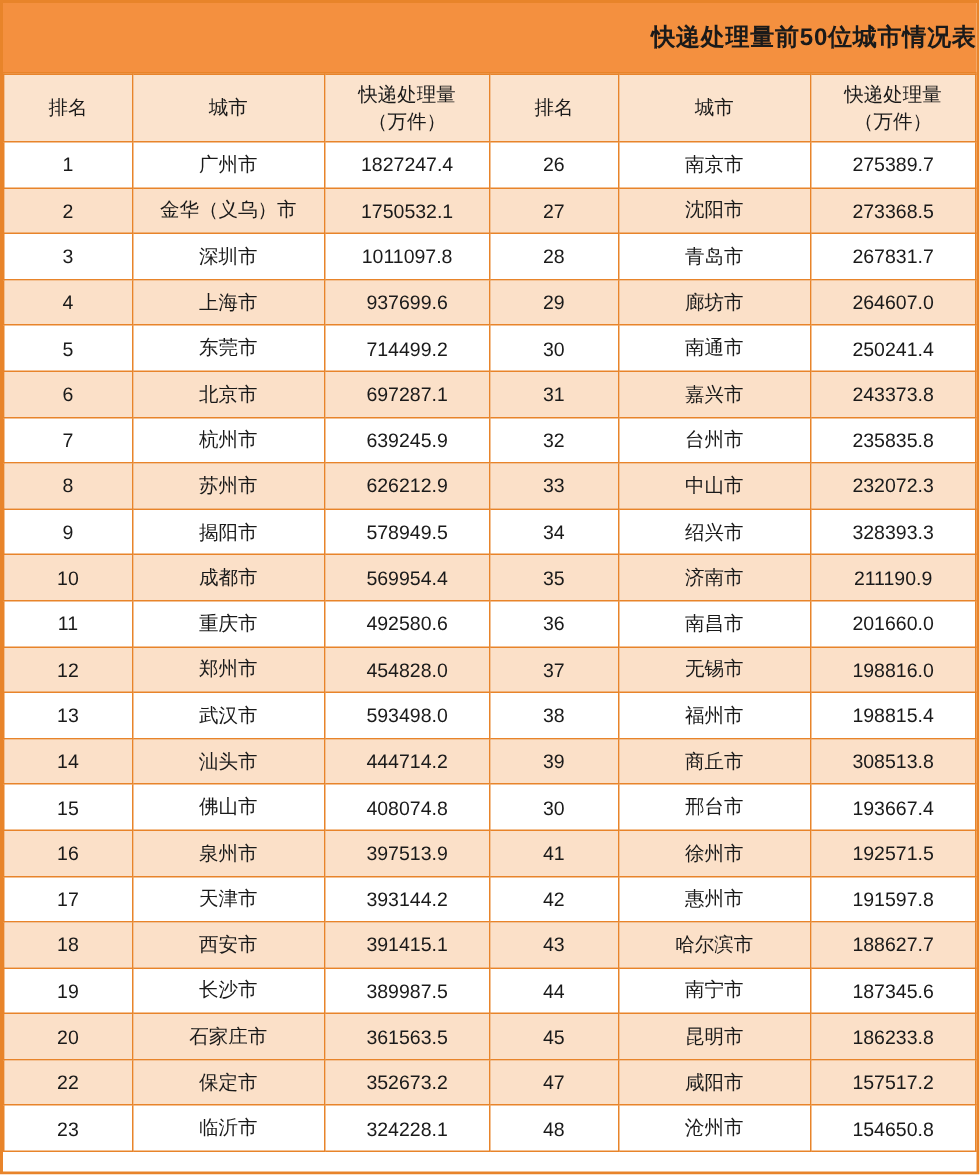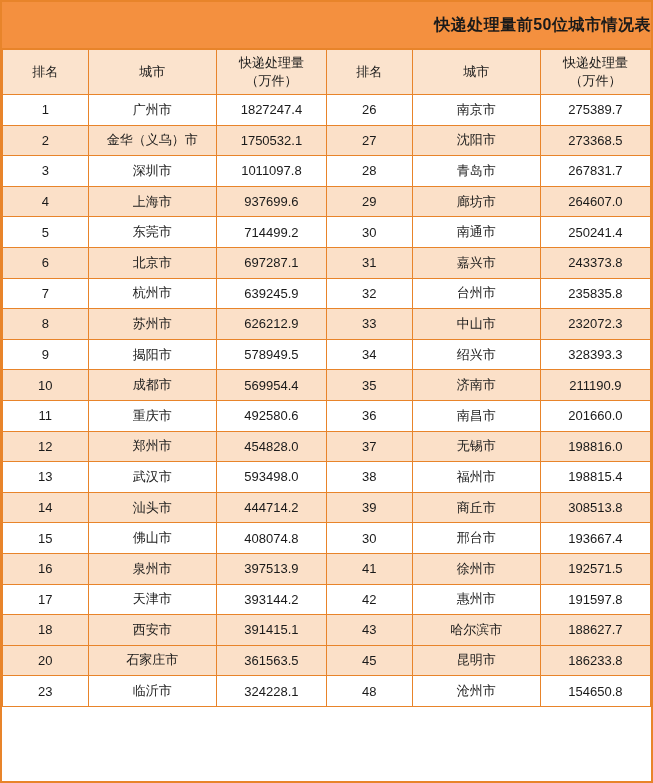--- a/index.html
+++ b/index.html
@@ -250,28 +250,44 @@
           <td class="val">191597.8</td>
         </tr>
         <tr class="even">
           <td class="rank">18</td>
           <td class="city">西安市</td>
           <td class="val">391415.1</td>
           <td class="rank">43</td>
           <td class="city">哈尔滨市</td>
           <td class="val">188627.7</td>
         </tr>
+        <tr class="odd">
+          <td class="rank">19</td>
+          <td class="city">长沙市</td>
+          <td class="val">389987.5</td>
+          <td class="rank">44</td>
+          <td class="city">南宁市</td>
+          <td class="val">187345.6</td>
+        </tr>
         <tr class="even">
           <td class="rank">20</td>
           <td class="city">石家庄市</td>
           <td class="val">361563.5</td>
           <td class="rank">45</td>
           <td class="city">昆明市</td>
           <td class="val">186233.8</td>
         </tr>
+        <tr class="even">
+          <td class="rank">22</td>
+          <td class="city">保定市</td>
+          <td class="val">352673.2</td>
+          <td class="rank">47</td>
+          <td class="city">咸阳市</td>
+          <td class="val">157517.2</td>
+        </tr>
         <tr class="odd">
           <td class="rank">23</td>
           <td class="city">临沂市</td>
           <td class="val">324228.1</td>
           <td class="rank">48</td>
           <td class="city">沧州市</td>
           <td class="val">154650.8</td>
         </tr>
       </tbody>
   </table>

